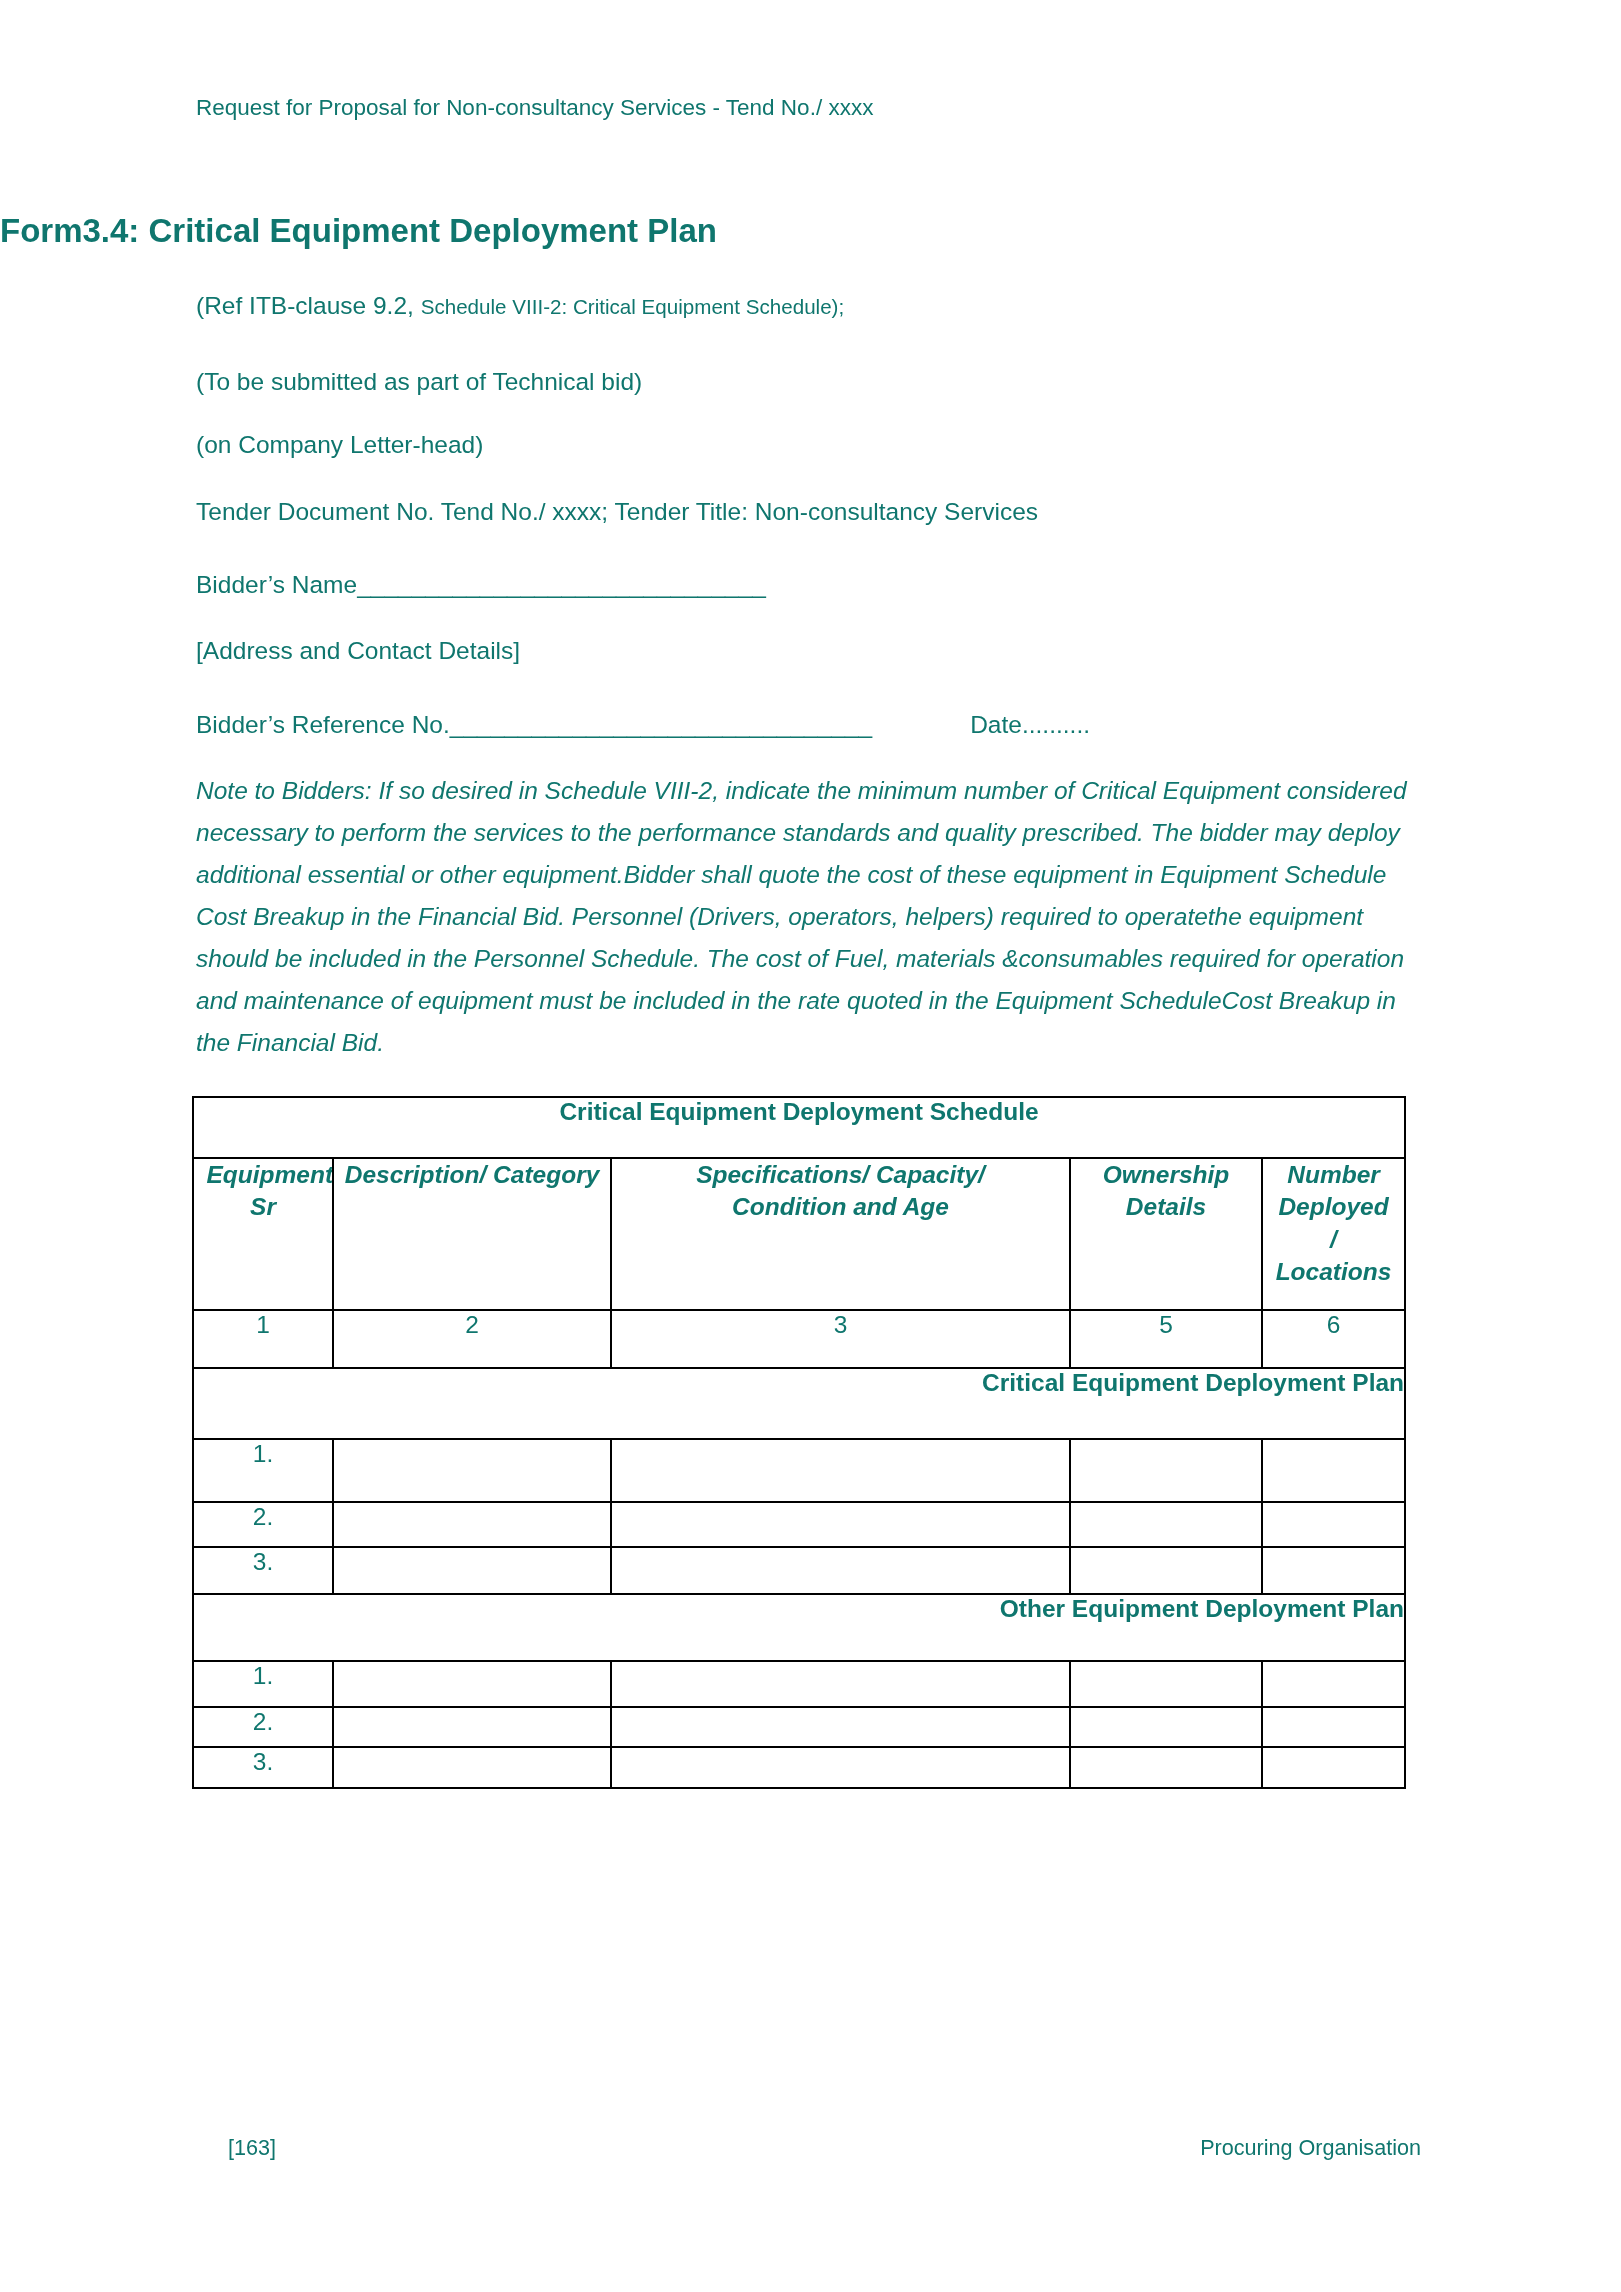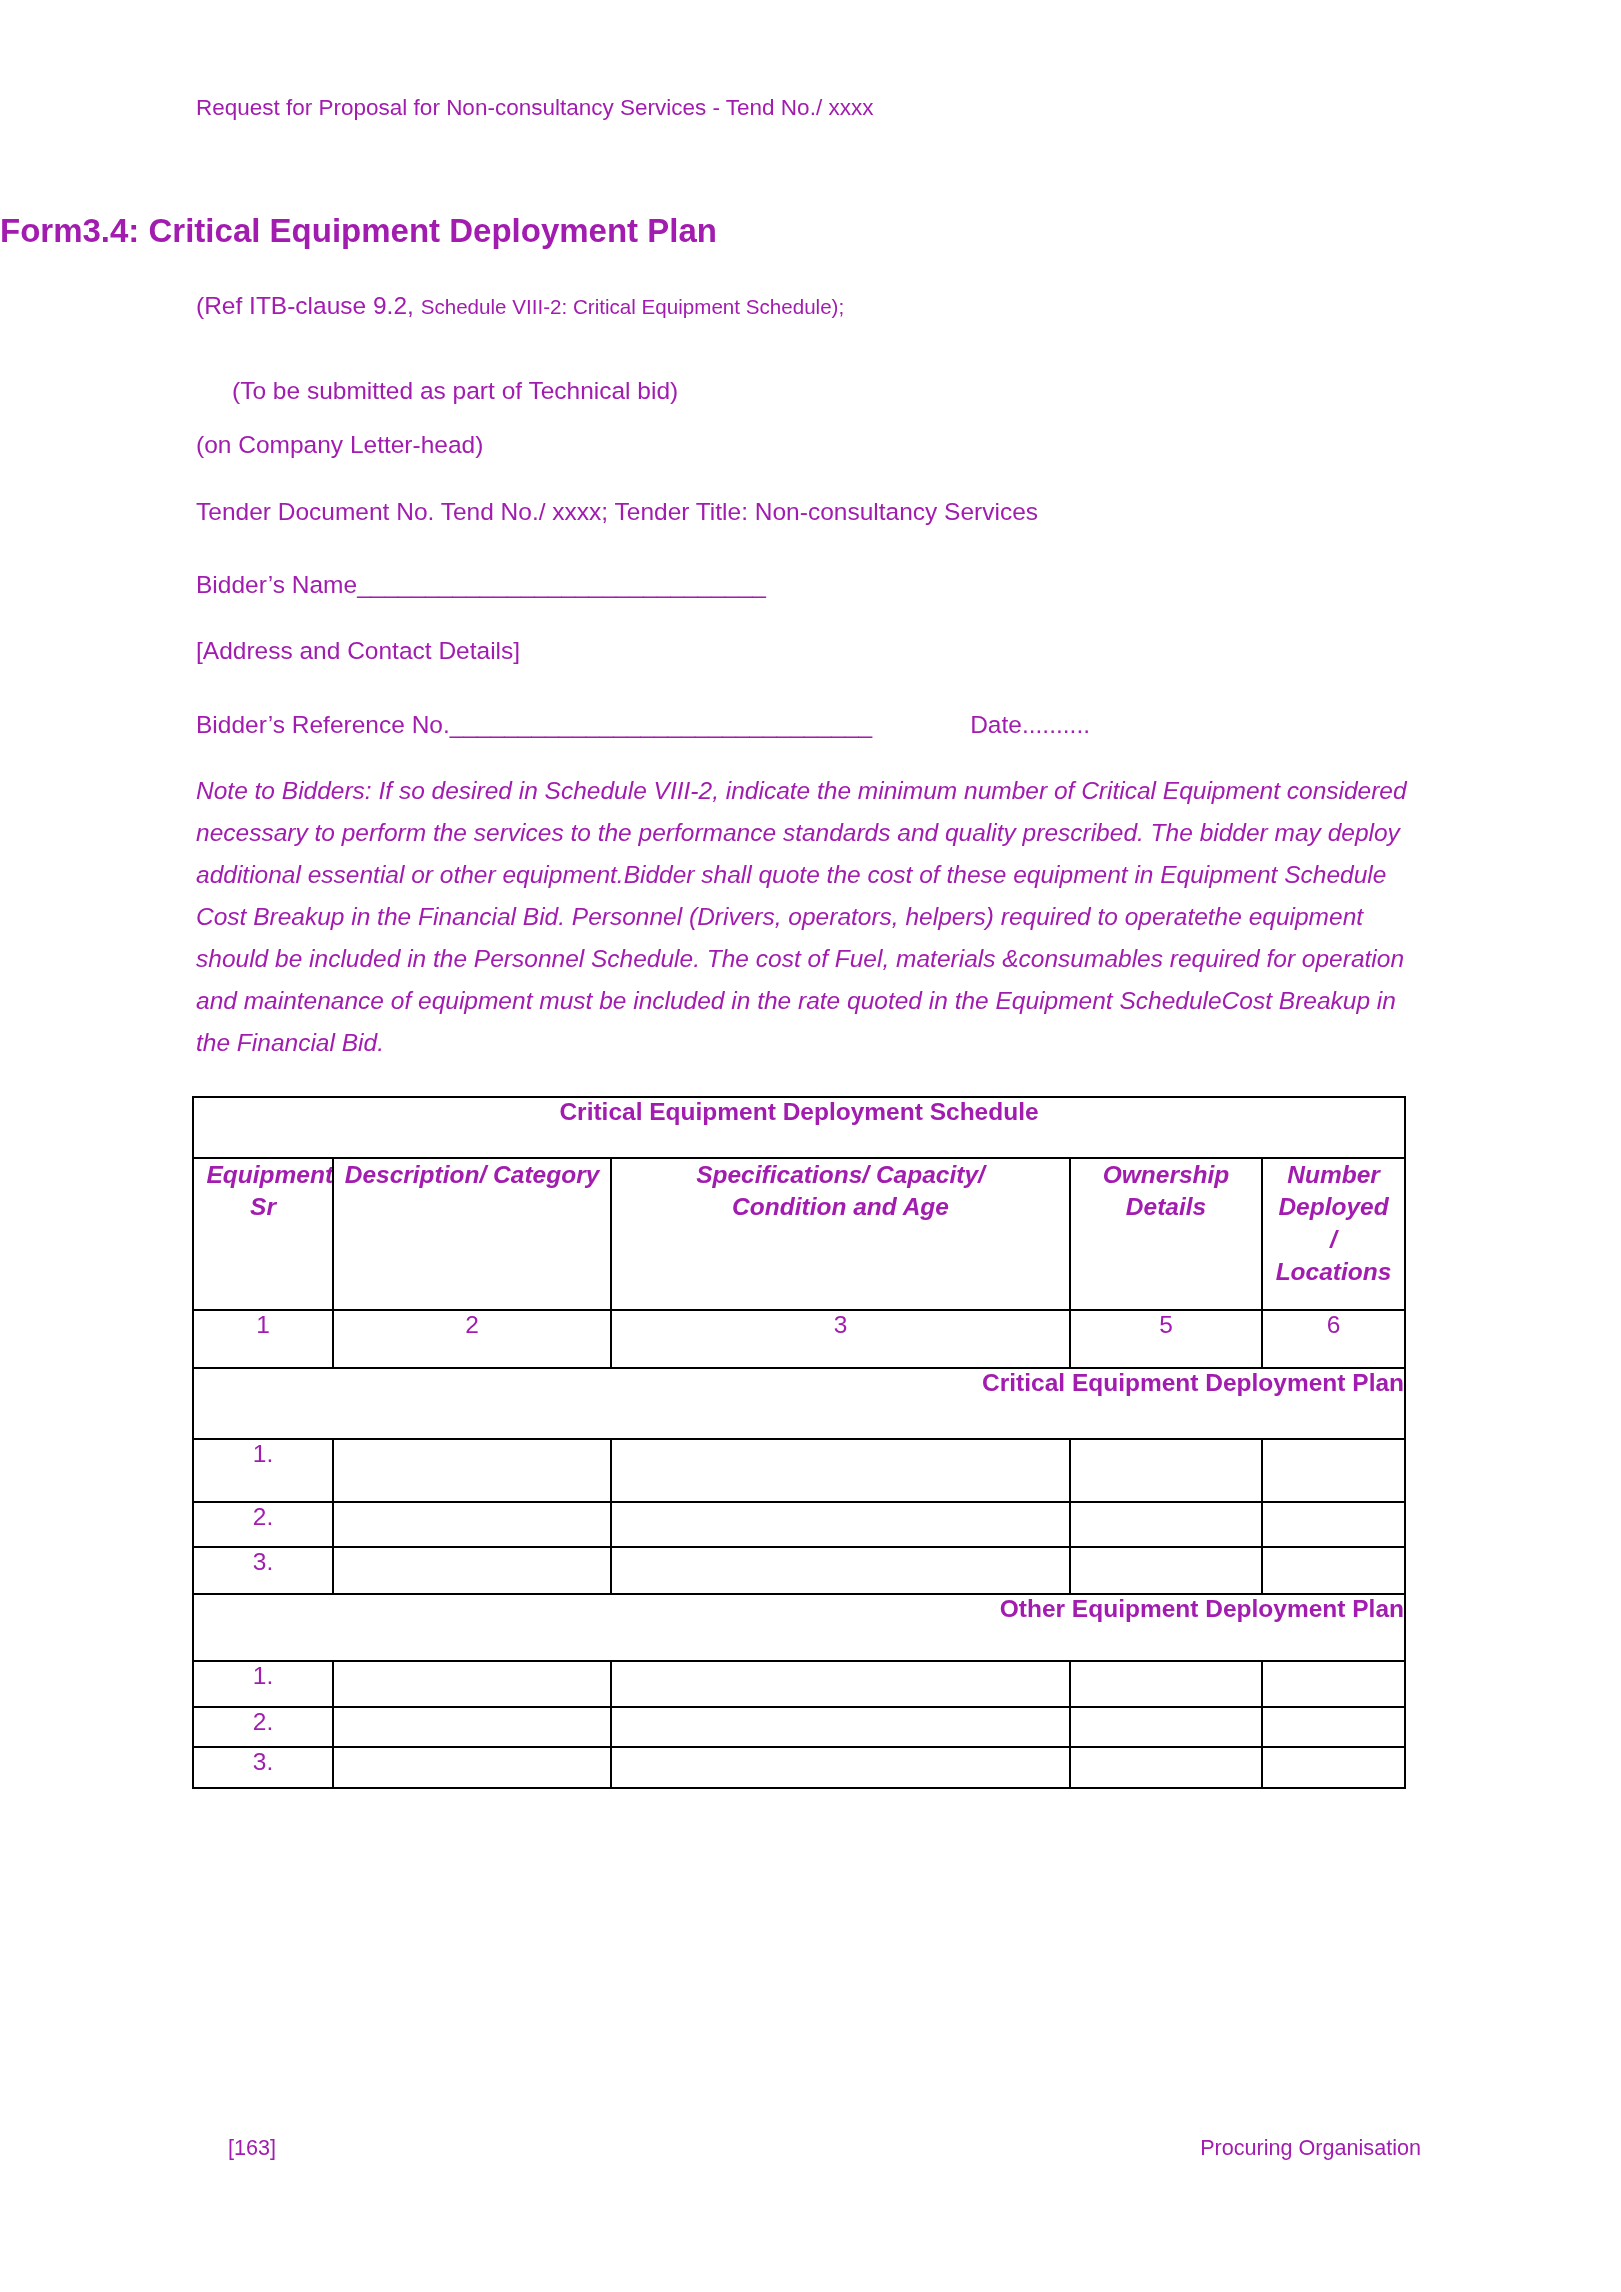--- a/index.html
+++ b/index.html
@@ -1,31 +1,31 @@
 <!DOCTYPE html>
 <html><head>
 <meta charset="utf-8">
 <style>
   html,body{margin:0;padding:0;background:#e8e8e8;}
   .page{
     position:relative;
     width:1621px;height:2293px;
     background:#ffffff;
     font-family:"Liberation Sans",sans-serif;
-    color:#a21caf;
+    color:#0f766e;
     margin:0 auto;
     overflow:hidden;
   }
   .abs{position:absolute;}
   .doc-header{left:196px;top:95px;font-size:22.5px;}
   .doc-title{left:0;width:1621px;top:212px;text-align:left;font-size:33px;font-weight:bold;}
   .para{left:196px;font-size:24.5px;}
   .p-ref{top:292px;}
   .p-ref .small{font-size:20.6px;}
-  .p-submit{top:377px;margin-left:36px;}
+  .p-submit{top:368px;}
   .p-letterhead{top:431px;}
   .p-tender{top:498px;}
   .p-bidname{top:571px;}
   .p-address{top:637px;}
   .p-reference{top:711px;}
   .date-label{display:inline-block;margin-left:98px;}
   .note{
     left:196px;top:770px;width:1237px;
     font-size:24.5px;font-style:italic;line-height:42px;
   }

